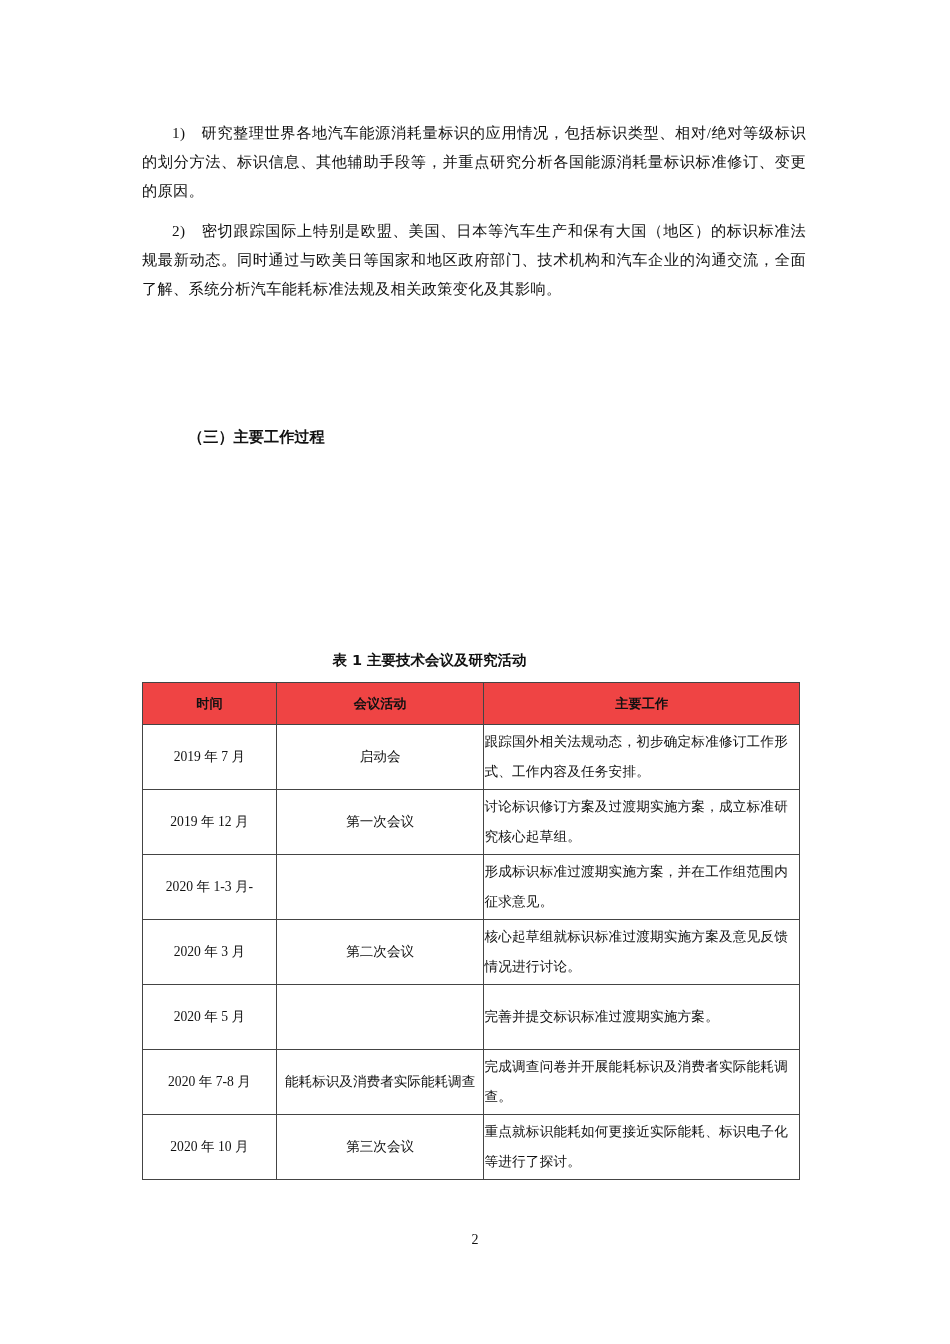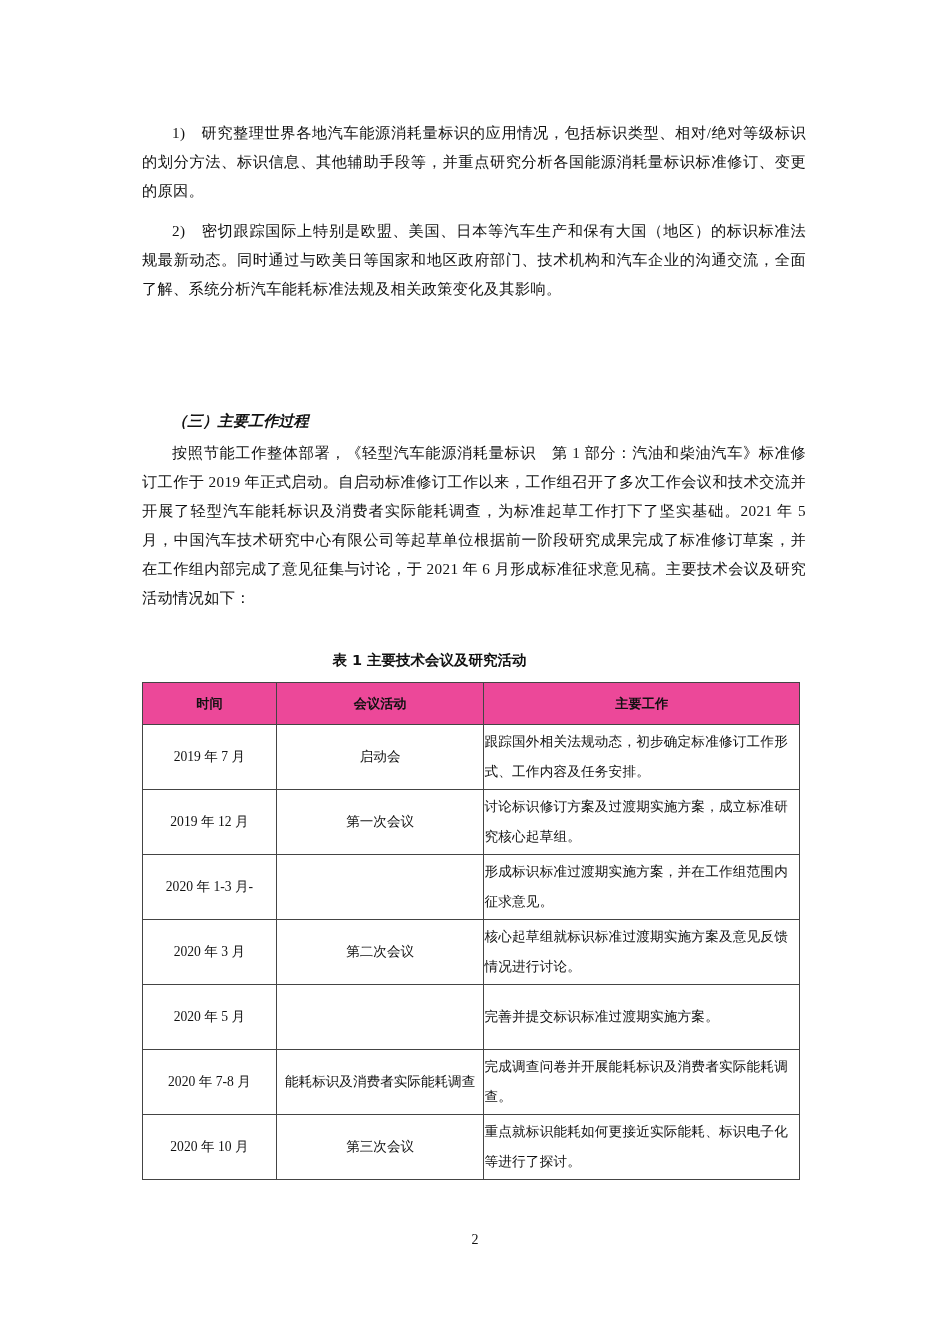--- a/index.html
+++ b/index.html
@@ -3,49 +3,48 @@
 <meta charset="utf-8">
 <style>
   html, body { margin: 0; padding: 0; background: #ffffff; }
   body { width: 950px; height: 1344px; position: relative; overflow: hidden;
          font-family: "Liberation Serif", "DejaVu Serif", serif; color: #111; }
   .page { position: absolute; left: 0; top: 0; width: 950px; height: 1344px; }
   .para { position: absolute; left: 142px; width: 664px; font-size: 15.2px;
           line-height: 29px; text-align: justify; text-indent: 30px; margin: 0;
           letter-spacing: 0.35px; }
   .heading { position: absolute; left: 172px; font-size: 15.2px; font-weight: bold;
-             font-family: "DejaVu Sans", sans-serif; margin: 0; line-height: 29px; font-style: italic; }
+             font-family: "DejaVu Sans", sans-serif; margin: 16px; line-height: 29px; }
   .caption { position: absolute; left: 0; width: 859px; text-align: center;
              font-size: 14.5px; font-weight: bold; font-family: "DejaVu Sans", sans-serif;
              line-height: 20px; }
   table.tbl { position: absolute; left: 142px; top: 682px; width: 658px;
               border-collapse: collapse; font-size: 13.6px; }
   table.tbl th, table.tbl td { border: 1.3px solid #444; padding: 0; }
-  table.tbl th { background: #ec4899; height: 41px; font-weight: bold;
+  table.tbl th { background: #ef4444; height: 41px; font-weight: bold;
                  font-family: "DejaVu Sans", sans-serif; font-size: 13.2px; }
   table.tbl td { height: 64px; }
   td.c-time, td.c-act { text-align: center; }
   td.c-work { text-align: left; padding-left: 1px; line-height: 30px; letter-spacing: 0.2px; }
   .col-time { width: 134px; }
   .col-act { width: 208px; }
   .col-work { width: 316px; }
   .pagenum { position: absolute; left: 0; width: 950px; top: 1232px; text-align: center;
              font-size: 14px; }
 </style>
 </head>
 <body>
 
 <div class="page">
 
   <p class="para" style="top:118px;">1)　研究整理世界各地汽车能源消耗量标识的应用情况，包括标识类型、相对/绝对等级标识的划分方法、标识信息、其他辅助手段等，并重点研究分析各国能源消耗量标识标准修订、变更的原因。</p>
   <p class="para" style="top:216px;">2)　密切跟踪国际上特别是欧盟、美国、日本等汽车生产和保有大国（地区）的标识标准法规最新动态。同时通过与欧美日等国家和地区政府部门、技术机构和汽车企业的沟通交流，全面了解、系统分析汽车能耗标准法规及相关政策变化及其影响。</p>
 
   <p class="heading" style="top:407px;">（三）主要工作过程</p>
 
-  <p class="para" style="top:438px;">按照节能工作整体部署，《轻型汽车能源消耗量标识　第 1 部分：汽油和柴油汽车》标准修订工作于 2019 年正式启动。自启动标准修订工作以来，工作组召开了多次工作会议和技术交流并开展了轻型汽车能耗标识及消费者实际能耗调查，为标准起草工作打下了坚实基础。2021 年 5 月，中国汽车技术研究中心有限公司等起草单位根据前一阶段研究成果完成了标准修订草案，并在工作组内部完成了意见征集与讨论，于 2021 年 6 月形成标准征求意见稿。主要技术会议及研究活动情况如下：</p>
 
   <div class="caption" style="top:650px;">表 1  主要技术会议及研究活动</div>
 
   <table class="tbl">
     <colgroup>
       <col class="col-time">
         <col class="col-act">
         <col class="col-work">
     </colgroup>
     <thead>

